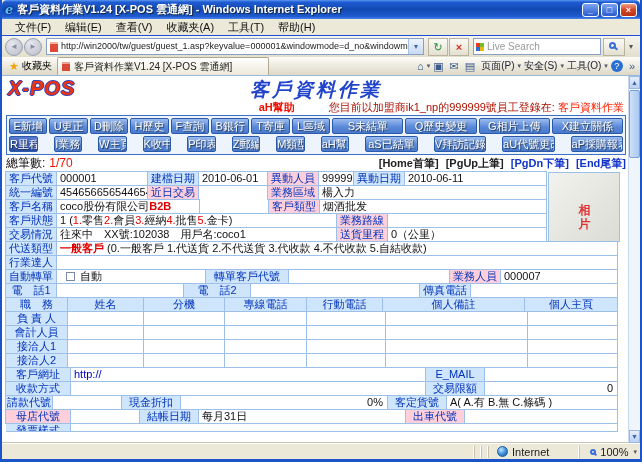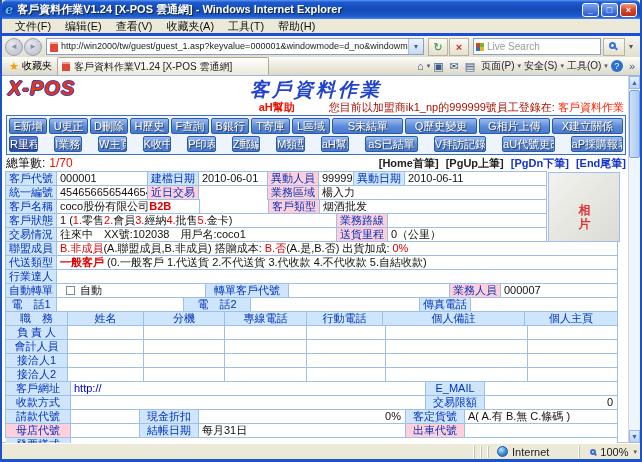--- a/index.html
+++ b/index.html
@@ -13,21 +13,21 @@
   .titlebar{height:19px;display:flex;align-items:center;padding:0 3px;
     background:linear-gradient(180deg,#5a96f2 0%,#1e5ad0 12%,#1349b4 50%,#1e5ad0 86%,#4a86ea 100%);
     border-radius:5px 5px 0 0;}
   .ie-ico{color:#55c0f8;font:italic bold 13px "DejaVu Serif",serif;margin-right:4px;text-shadow:0 0 2px #003;}
   .wtitle{flex:1;color:#fff;font-size:11px;font-weight:bold;text-shadow:1px 1px 1px #123;white-space:nowrap;overflow:hidden;}
   .winbtn{width:17px;height:14px;margin-left:2px;border:1px solid #fff;border-radius:3px;
     color:#fff;font-size:9px;line-height:12px;text-align:center;font-weight:bold;
     background:linear-gradient(180deg,#7aa4ee,#2a5ace);}
   .winbtn.close{background:linear-gradient(180deg,#f0a088,#d6492a 45%,#b83010);}
   
-  .menubar{height:17px;background:#ece9d8;border-bottom:3px solid #1d4ed8;display:flex;align-items:center;font-size:11px;padding-left:6px;}
+  .menubar{height:17px;background:#ece9d8;border-bottom:1px solid #1d4ed8;display:flex;align-items:center;font-size:11px;padding-left:6px;}
   .menubar span{padding:1px 7px;color:#111;}
   
   .addrbar{height:21px;display:flex;align-items:center;padding:1px 3px;background:linear-gradient(#f5f4ee,#e2dfcd);}
   .navbtn{width:18px;height:18px;border-radius:50%;background:radial-gradient(circle at 35% 30%,#e8e8ee,#b8bcc8);
     border:1px solid #98a0b4;color:#8890a4;font-size:8px;text-align:center;line-height:16px;margin-right:1px;}
   .addrfield{flex:1;height:17px;background:#fff;border:1px solid #88a0c8;display:flex;align-items:center;margin:0 3px;overflow:hidden;}
   .pageico{width:8px;height:10px;background:#e04838;margin:0 3px;flex:none;box-shadow:inset 0 2px 0 #f8b0a0;}
   .url{font-size:9px;color:#222;white-space:nowrap;overflow:hidden;flex:1;}
   .dd{width:15px;text-align:center;color:#3a66b0;font-size:8px;background:linear-gradient(#eef4fc,#c8daf4);height:100%;line-height:16px;border-left:1px solid #a8c0e0;flex:none;}
   .smallbtn{width:20px;height:18px;border:1px solid #b8b4a0;background:linear-gradient(#fbfaf6,#e4e0d0);
@@ -286,24 +286,20 @@
           <div class="vx"></div>
         </div>
 
         <div class="fr narrow">
           <div class="lb" style="width:52px">交易情況</div>
           <div class="vl" style="width:281px">往來中　XX號:102038　用戶名:coco1</div>
           <div class="lp" style="width:52px">送貨里程</div>
           <div class="vx">0（公里）</div>
         </div>
 
-        <div class="fr">
-          <div class="lb" style="width:52px">聯盟成員</div>
-          <div class="vx"><span style="color: rgb(224, 0, 0);">B.非成員</span><span>(A.聯盟成員,B.非成員) 搭贈成本: </span><span style="color: rgb(224, 0, 0);">B.否</span><span>(A.是,B.否) 出貨加成: </span><span style="color: rgb(224, 0, 0);">0%</span></div>
-        </div>
 
         <div class="fr">
           <div class="lb" style="width:52px">代送類型</div>
           <div class="vx"><span style="color: rgb(224, 0, 0); font-weight: bold;">一般客戶</span><span> (0.一般客戶 1.代送貨 2.不代送貨 3.代收款 4.不代收款 5.自結收款)</span></div>
         </div>
 
         <div class="fr">
           <div class="lb" style="width:52px">行業達人</div>
           <div class="vx"></div>
         </div>
@@ -381,21 +377,21 @@
         </div>
 
         <div class="fr">
           <div class="lb" style="width:66px">收款方式</div>
           <div class="vl" style="width:356px"></div>
           <div class="lb" style="width:60px">交易限額</div>
           <div class="vx right">0</div>
         </div>
 
         <div class="fr">
-          <div class="lb" style="width:66px">請款代號</div>
+          <div class="lb" style="width:48px">請款代號</div>
           <div class="vl" style="width:70px"></div>
           <div class="lb" style="width:60px">現金折扣</div>
           <div class="vl right" style="width:208px">0%</div>
           <div class="lb" style="width:60px">客定貨號</div>
           <div class="vx">A( A.有 B.無 C.條碼 )</div>
         </div>
 
         <div class="fr">
           <div class="lp" style="width:66px">母店代號</div>
           <div class="vl" style="width:70px"></div>

